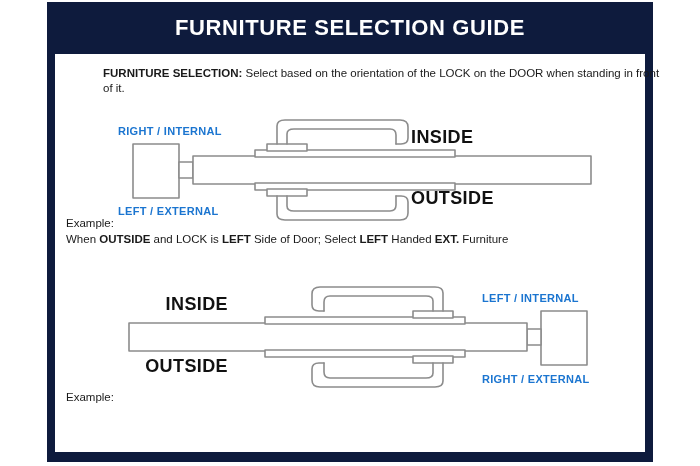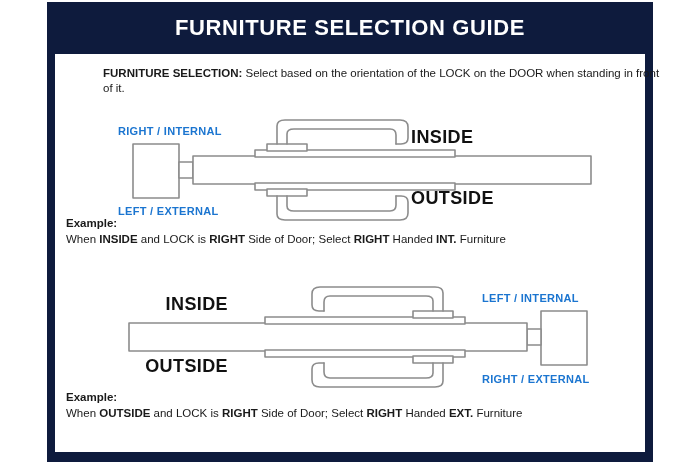--- a/index.html
+++ b/index.html
@@ -91,21 +91,21 @@
   .example {
     position: absolute;
     left: 11px;
     width: 572px;
     font-size: 11.5px;
     line-height: 15.5px;
     color: #1a1a1a;
   }
   #example-1 { top: 162px; }
   #example-2 { top: 336px; }
-  .example .ex-head { font-weight: bold; }
+  .example .ex-head { font-weight: normal; }
   .example b { font-weight: bold; }
 </style>
 </head>
 <body>
 
 <div id="page">
 
   <div class="frame">
 
     <div class="title-bar">
@@ -146,21 +146,21 @@
           <text x="63" y="17" fill="#1b75d0" font-family="Liberation Sans, sans-serif" font-size="11" font-weight="bold" letter-spacing="0.3">RIGHT / INTERNAL</text>
           <text x="63" y="97" fill="#1b75d0" font-family="Liberation Sans, sans-serif" font-size="11" font-weight="bold" letter-spacing="0.3">LEFT / EXTERNAL</text>
 
           <text x="356" y="25" fill="#111111" font-family="Liberation Sans, sans-serif" font-size="18" font-weight="bold" letter-spacing="0.4">INSIDE</text>
           <text x="356" y="86" fill="#111111" font-family="Liberation Sans, sans-serif" font-size="18" font-weight="bold" letter-spacing="0.4">OUTSIDE</text>
         </svg>
       </div>
 
       <div class="example" id="example-1">
         <div class="ex-head">Example:</div>
-        <div><span>When </span><b>INSIDE</b><span> and LOCK is </span><b>RIGHT</b><span> Side of Door;  Select </span><b>RIGHT</b><span> Handed </span><b>INT.</b><span> Furniture</span></div>
+        <div><span>When </span><b>OUTSIDE</b><span> and LOCK is </span><b>LEFT</b><span> Side of Door;   Select </span><b>LEFT</b><span> Handed </span><b>EXT.</b><span> Furniture</span></div>
       </div>
 
       <div class="diagram" id="diagram-2">
         <svg width="590" height="110" viewBox="0 0 590 110" xmlns="http://www.w3.org/2000/svg">
 
           <g transform="translate(590,0) scale(-1,1)" fill="none" stroke="#8c8c8c" stroke-width="1.6" stroke-linejoin="round" stroke-linecap="round">
 
             <rect x="58" y="31" width="46" height="54" fill="#ffffff"></rect>
             <rect x="104" y="49" width="14" height="16" fill="#ffffff"></rect>
             <rect x="118" y="43" width="398" height="28" fill="#ffffff"></rect>
@@ -181,18 +181,17 @@
           <text x="427" y="22" fill="#1b75d0" font-family="Liberation Sans, sans-serif" font-size="11" font-weight="bold" letter-spacing="0.3">LEFT / INTERNAL</text>
           <text x="427" y="103" fill="#1b75d0" font-family="Liberation Sans, sans-serif" font-size="11" font-weight="bold" letter-spacing="0.3">RIGHT / EXTERNAL</text>
 
           <text x="173" y="30" fill="#111111" font-family="Liberation Sans, sans-serif" font-size="18" font-weight="bold" letter-spacing="0.4" text-anchor="end">INSIDE</text>
           <text x="173" y="92" fill="#111111" font-family="Liberation Sans, sans-serif" font-size="18" font-weight="bold" letter-spacing="0.4" text-anchor="end">OUTSIDE</text>
         </svg>
       </div>
 
       <div class="example" id="example-2">
         <div class="ex-head">Example:</div>
-        <div><span>When </span><b>OUTSIDE</b><span> and LOCK is </span><b>RIGHT</b><span> Side of Door;   Select </span><b>RIGHT</b><span> Handed </span><b>EXT.</b><span> Furniture</span></div>
       </div>
 
     </div>
   </div>
 </div>
 
 </body></html>

